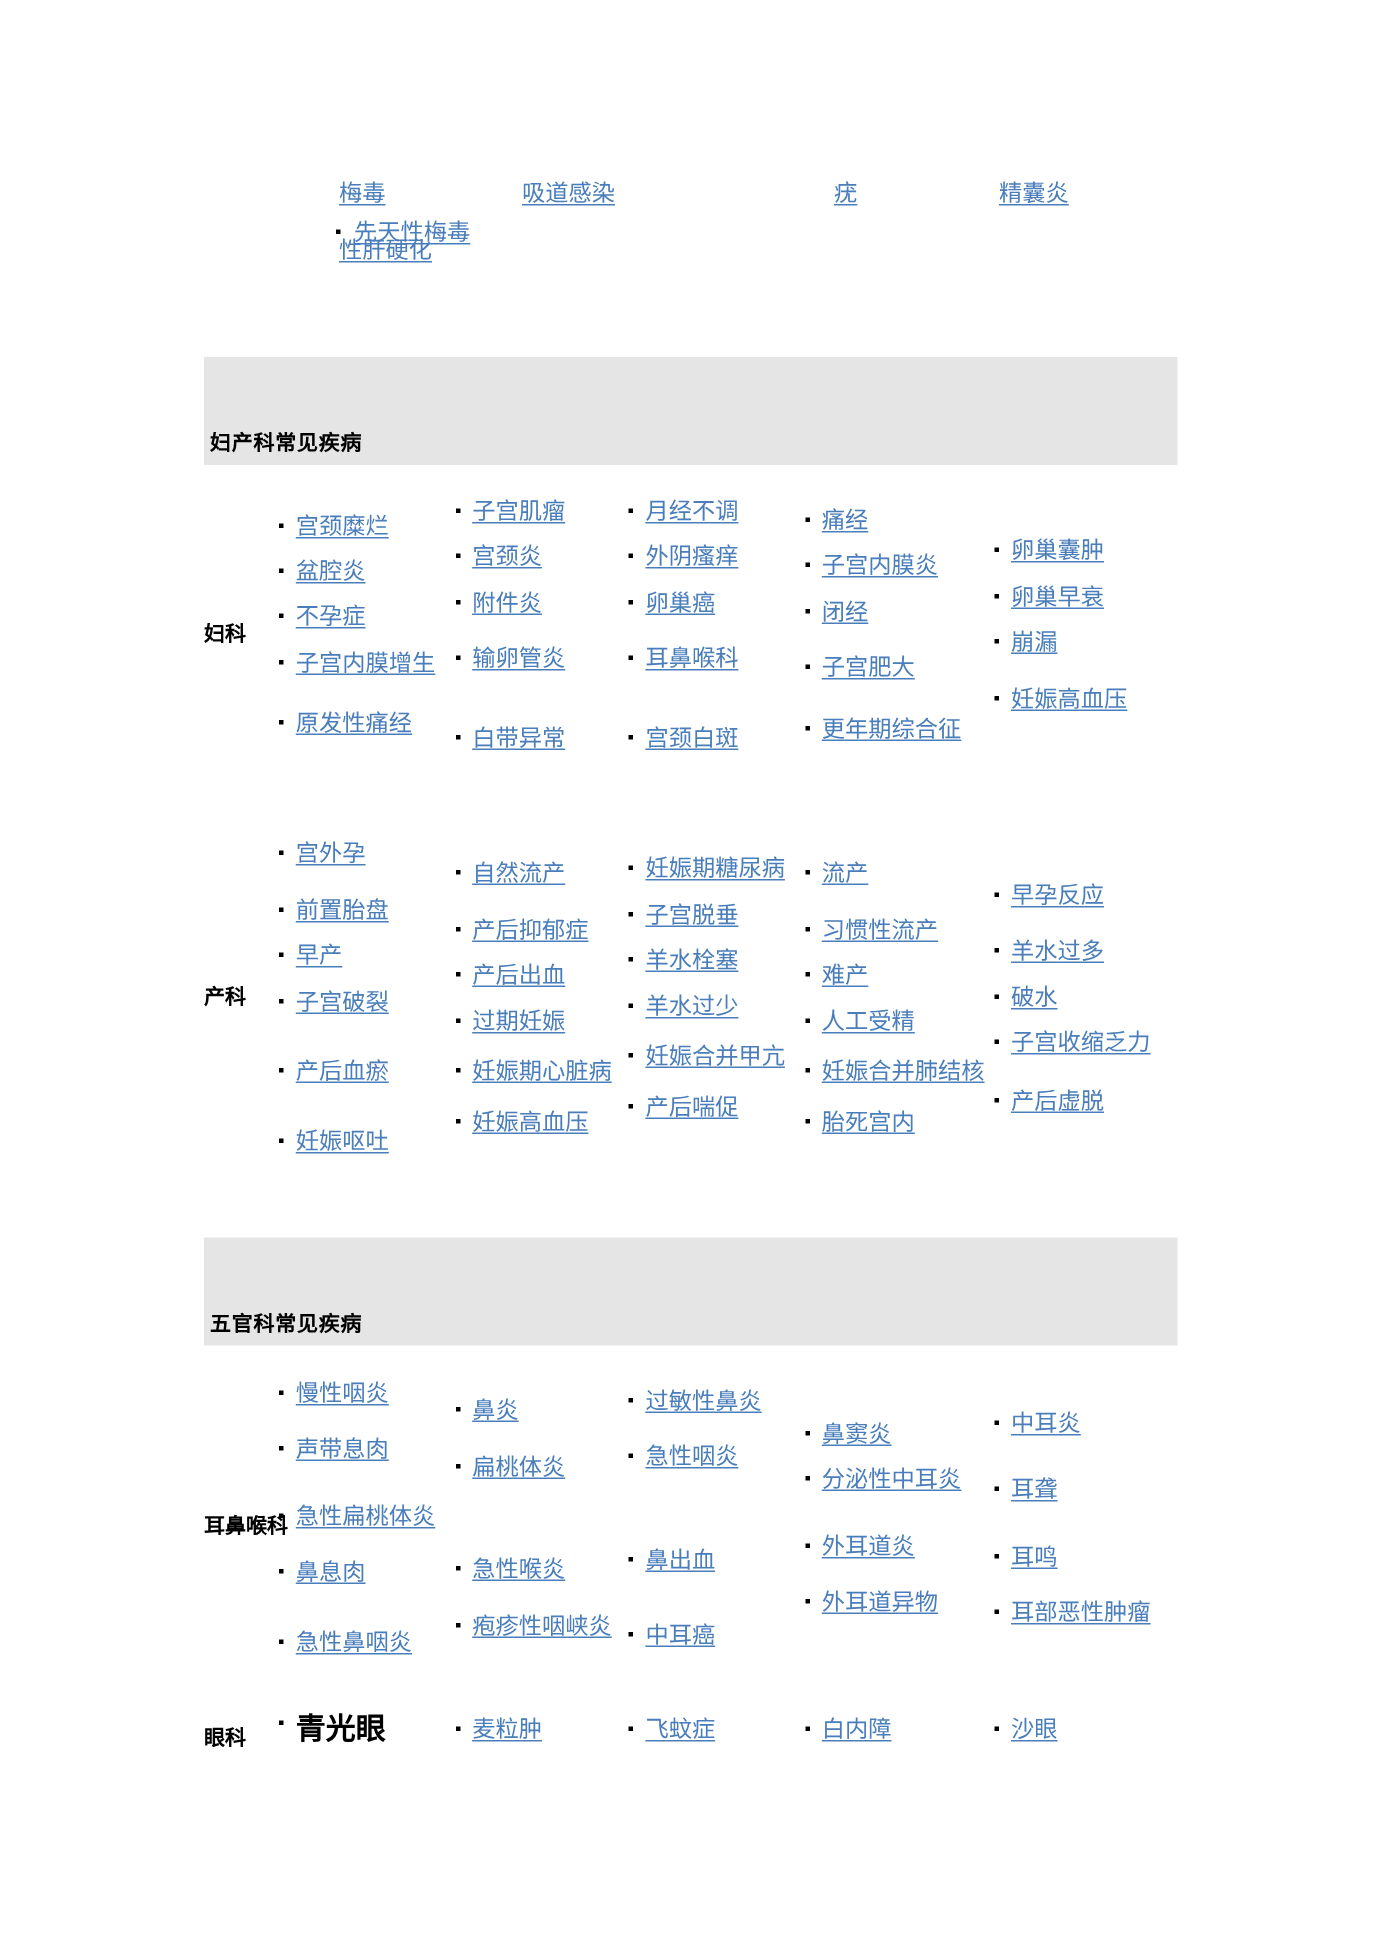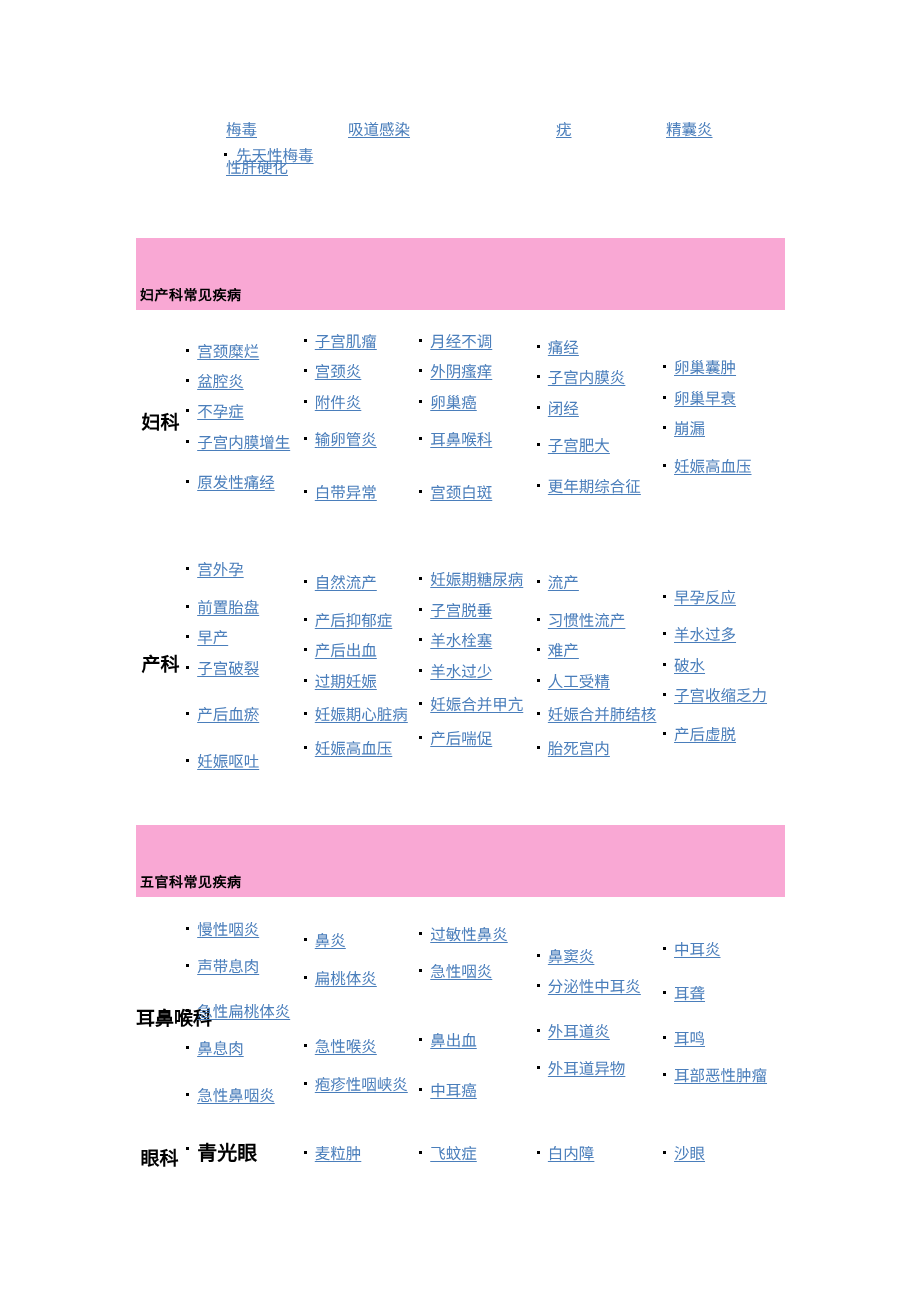--- a/index.html
+++ b/index.html
@@ -59,21 +59,21 @@
   .tf-c { left: 420px; top: 10px; width: 90px;  }
   .tf-d { left: 530px; top: 10px; width: 110px; }
   .tf-e { left: 88px;  top: 36px; width: 170px; }
   .tf-f { left: 90px;  top: 48px; width: 170px; }
 
   
   .sec-band {
     position: absolute;
     left: 136px;
     width: 649px;
-    background: #f9a8d4;
+    background: #e5e5e5;
     box-sizing: border-box;
     text-align: right;
   }
   .sec-band .sec-title {
     position: absolute;
     left: 4px;
     bottom: 6px;
     font-family: "Liberation Sans", "DejaVu Sans", sans-serif;
     font-weight: bold;
     font-size: 14px;
@@ -90,23 +90,23 @@
     table-layout: fixed;
   }
   .dtable td {
     vertical-align: middle;
     padding: 0;
     border: none;
   }
   .rowlabel {
     font-family: "Liberation Sans", "DejaVu Sans", sans-serif;
     font-weight: bold;
-    font-size: 19px;
+    font-size: 14px;
     color: #000;
-    text-align: center;
+    text-align: left;
     white-space: nowrap;
     vertical-align: middle;
   }
   .cellbox {
     vertical-align: top;
     padding-top: 0;
   }
   ul.dlist {
     list-style: none;
     margin: 0;

